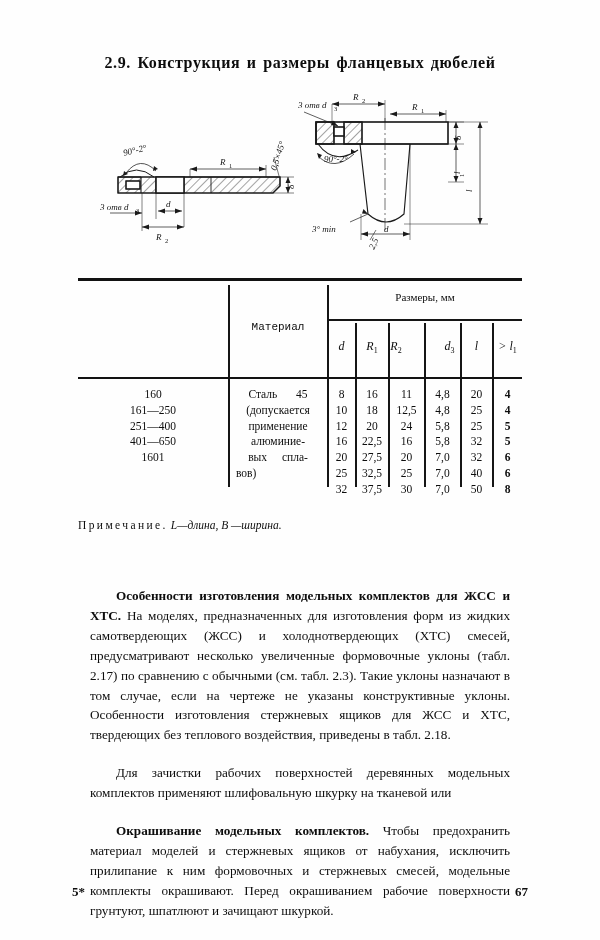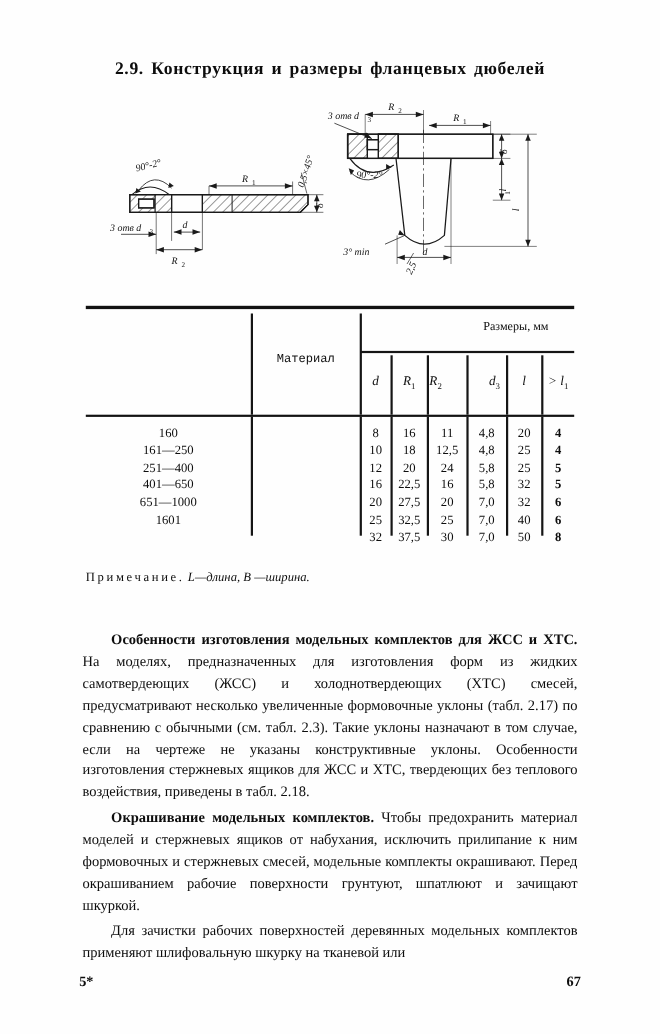--- a/index.html
+++ b/index.html
@@ -98,21 +98,21 @@
   }
   .frac .num { display: block; padding: 0 2px; font-size: 11.5px; }
   .frac .den {
     display: block;
     border-top: 1.2px solid #121212;
     padding: 0 2px;
     font-size: 11.5px;
     font-style: normal;
   }
   .th-mat { left: 152px; top: 40px; width: 96px; font-family: Liberation Mono, monospace; }
-  .th-dims { left: 250px; top: 10px; width: 194px; margin-left: 44px; }
+  .th-dims { left: 250px; top: 10px; width: 194px; }
   .th-sub {
     position: absolute;
     top: 58px;
     font-style: italic;
     font-size: 12px;
     text-align: center;
   }
   .th-sub sub { font-size: 8px; font-style: normal; }
 
   .tbody {
@@ -144,21 +144,21 @@
 
   
   .body-text {
     position: absolute;
     left: 72px; top: 568px;
     width: 456px;
     font-size: 13.2px;
     line-height: 19.9px;
     text-align: justify;
   }
-  .body-text p { margin: 3px; text-indent: 26px; }
+  .body-text p { margin: 18px; text-indent: 26px; }
   .body-text b { font-weight: bold; }
 
   
   .footer-left {
     position: absolute;
     left: 72px; top: 884px;
     font-size: 13px;
     font-weight: bold;
   }
   .footer-right {
@@ -388,24 +388,31 @@
       <div class="vline" style="left:310px; top:0px; height:108px;"></div>
       <div class="vline" style="left:346px; top:0px; height:108px;"></div>
       <div class="vline" style="left:382px; top:0px; height:108px;"></div>
       <div class="vline" style="left:414px; top:0px; height:108px;"></div>
 
       <div class="col col-size">
         <div>160</div>
         <div>161—250</div>
         <div>251—400</div>
         <div>401—650</div>
-        <div>651—1000</div>
         <div>1601</div>
       </div>
 
+      <div class="col col-mat">
+        <div class="m-row sp1">Сталь 45</div>
+        <div class="m-row">(допускается</div>
+        <div class="m-row">применение</div>
+        <div class="m-row">алюминие-</div>
+        <div class="m-row sp2">вых спла-</div>
+        <div class="m-row" style="text-align:left; padding-left:6px;">вов)</div>
+      </div>
 
       <div class="col col-num" style="left:250px; width:27px;">
         <div>8</div>
         <div>10</div>
         <div>12</div>
         <div>16</div>
         <div>20</div>
         <div>25</div>
         <div>32</div>
       </div>
@@ -463,20 +470,20 @@
   </div>
 
   <div class="note">
     <span class="sp">Примечание.</span>
     <i>L—длина,</i>
     <i>B —ширина.</i>
   </div>
 
   <div class="body-text">
     <p><b>Особенности изготовления модельных комплектов для ЖСС и ХТС.</b><span> На моделях, предназначенных для изготовления форм из жидких самотвердеющих (ЖСС) и холоднотвердеющих (ХТС) смесей, предусматривают несколько увеличенные формовочные уклоны (табл. 2.17) по сравнению с обычными (см. табл. 2.3). Такие уклоны назначают в том случае, если на чертеже не указаны конструктивные уклоны. Особенности изготовления стержневых ящиков для ЖСС и ХТС, твердеющих без теплового воздействия, приведены в табл. 2.18.</span></p>
+    <p>Для зачистки рабочих поверхностей деревянных модельных комплектов применяют шлифовальную шкурку на тканевой или</p>
     <p><b>Окрашивание модельных комплектов.</b><span> Чтобы предохранить материал моделей и стержневых ящиков от набухания, исключить прилипание к ним формовочных и стержневых смесей, модельные комплекты окрашивают. Перед окрашиванием рабочие поверхности грунтуют, шпатлюют и зачищают шкуркой.</span></p>
-    <p>Для зачистки рабочих поверхностей деревянных модельных комплектов применяют шлифовальную шкурку на тканевой или</p>
   </div>
 
   <div class="footer-left">5*</div>
   <div class="footer-right">67</div>
 
 </div>
 
 </body></html>

